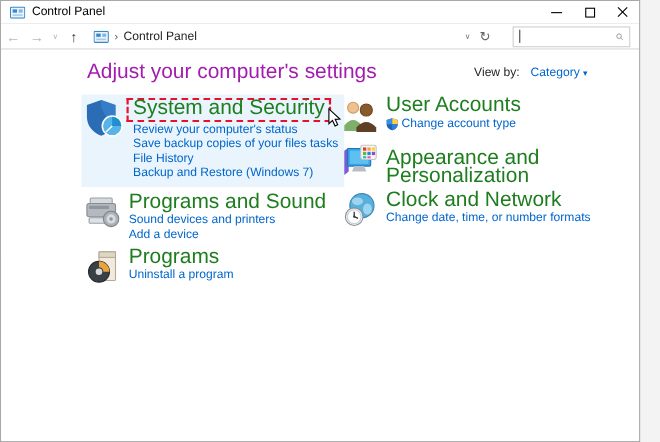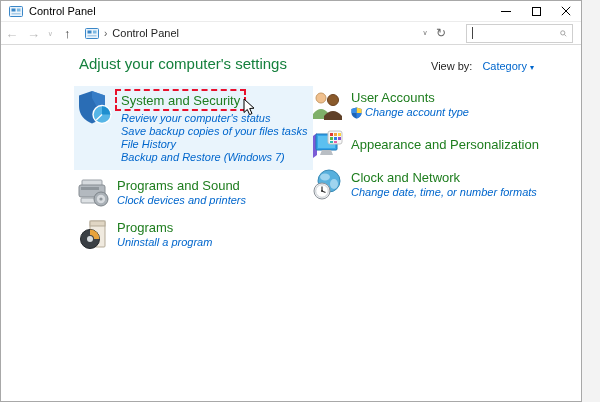--- a/index.html
+++ b/index.html
@@ -47,38 +47,38 @@
   }
   .search-caret { width: 1px; height: 12px; background: #444; }
   .searchbox input {
     flex: 1 1 auto; min-width: 0; border: none; outline: none;
     font-size: 11px; height: 15px; background: transparent;
   }
   
   .content { position: absolute; top: 45px; left: 0; right: 0; bottom: 0; background: #fff; }
   .page-heading {
     position: absolute; left: 78px; top: 9px;
-    font-size: 15px; color: #15803d;
+    font-size: 19px; color: #a21caf;
   }
   .viewby { position: absolute; left: 430px; top: 14px; font-size: 11px; color: #1f1f1f; }
   .viewby .vb-link { color: #0066cc; margin-left: 10px; text-decoration: none; }
   .viewby .vb-caret { color: #0066cc; font-size: 8px; }
   .col { position: absolute; top: 40px; }
   .col-left { left: 76px; width: 236px; }
   .col-right { left: 310px; top: 42px; width: 282px; }
   .category { display: flex; align-items: flex-start; margin-bottom: 6px; }
   .cat-icon { flex: 0 0 auto; margin-right: 8px; display: block; }
   .cat-text { flex: 1 1 auto; }
   .cat-title {
-    display: inline-block; font-size: 13px; color: #1e7d1e;
+    display: inline-block; font-size: 19px; color: #1e7d1e;
     text-decoration: none; line-height: 16px;
   }
   .cat-link {
     display: block; font-size: 11px; color: #0066cc;
-    text-decoration: none; line-height: 13px; margin-top: 0px; font-style: italic;
+    text-decoration: none; line-height: 13px; margin-top: 0px;
   }
   .highlighted { background: #e9f4fc; padding: 3px 4px 6px 3px; margin-left: -3px; }
   .dashed-box {
     position: relative; display: inline-block;
     border: 2px dashed #e8112d; padding: 0 4px; margin-left: -6px; margin-bottom: 1px;
   }
   .cursor-svg { position: absolute; right: -11px; top: 7px; }
   .cat-sm { margin-bottom: 4px; }
   .uac-link { display: flex; align-items: center; }
   .uac-link .shield { margin-right: 3px; display: flex; }
@@ -186,21 +186,22 @@
               <rect x="2" y="9" width="26" height="12" rx="2" fill="#b3b9bf" stroke="#868c92"></rect>
               <rect x="4" y="11" width="18" height="3" fill="#8f969c"></rect>
               <rect x="4" y="22" width="17" height="5" rx="1" fill="#dde1e4" stroke="#9aa0a6"></rect>
               <circle cx="24" cy="23" r="7" fill="#aab1b7" stroke="#7d848a"></circle>
               <circle cx="24" cy="23" r="4.2" fill="#d7dbdf"></circle>
               <circle cx="24" cy="23" r="1.6" fill="#8f969c"></circle>
             </svg>
         </a>
         <div class="cat-text">
           <a href="#" class="cat-title">Programs and Sound</a>
-          <a href="#" class="cat-link">Clock devices and printers</a>
+          <a href="#" class="cat-link">Sound devices and printers</a>
+          <a href="#" class="cat-link">Add a device</a>
         </div>
       </div>
 
       <div class="category">
         <a href="#" class="cat-icon">
           <svg width="32" height="32" viewBox="0 0 32 32">
               <rect x="13" y="3" width="15" height="26" rx="1" fill="#f0eadf" stroke="#b5ab98"></rect>
               <rect x="13" y="3" width="15" height="5" fill="#e0d6c4" stroke="#b5ab98"></rect>
               <circle cx="13" cy="21" r="9.5" fill="#3a3f44" stroke="#23272b"></circle>
               <path d="M13 11.5 A9.5 9.5 0 0 1 22.5 21 L17 21 A4 4 0 0 0 13 17 Z" fill="#e8a33d"></path>

